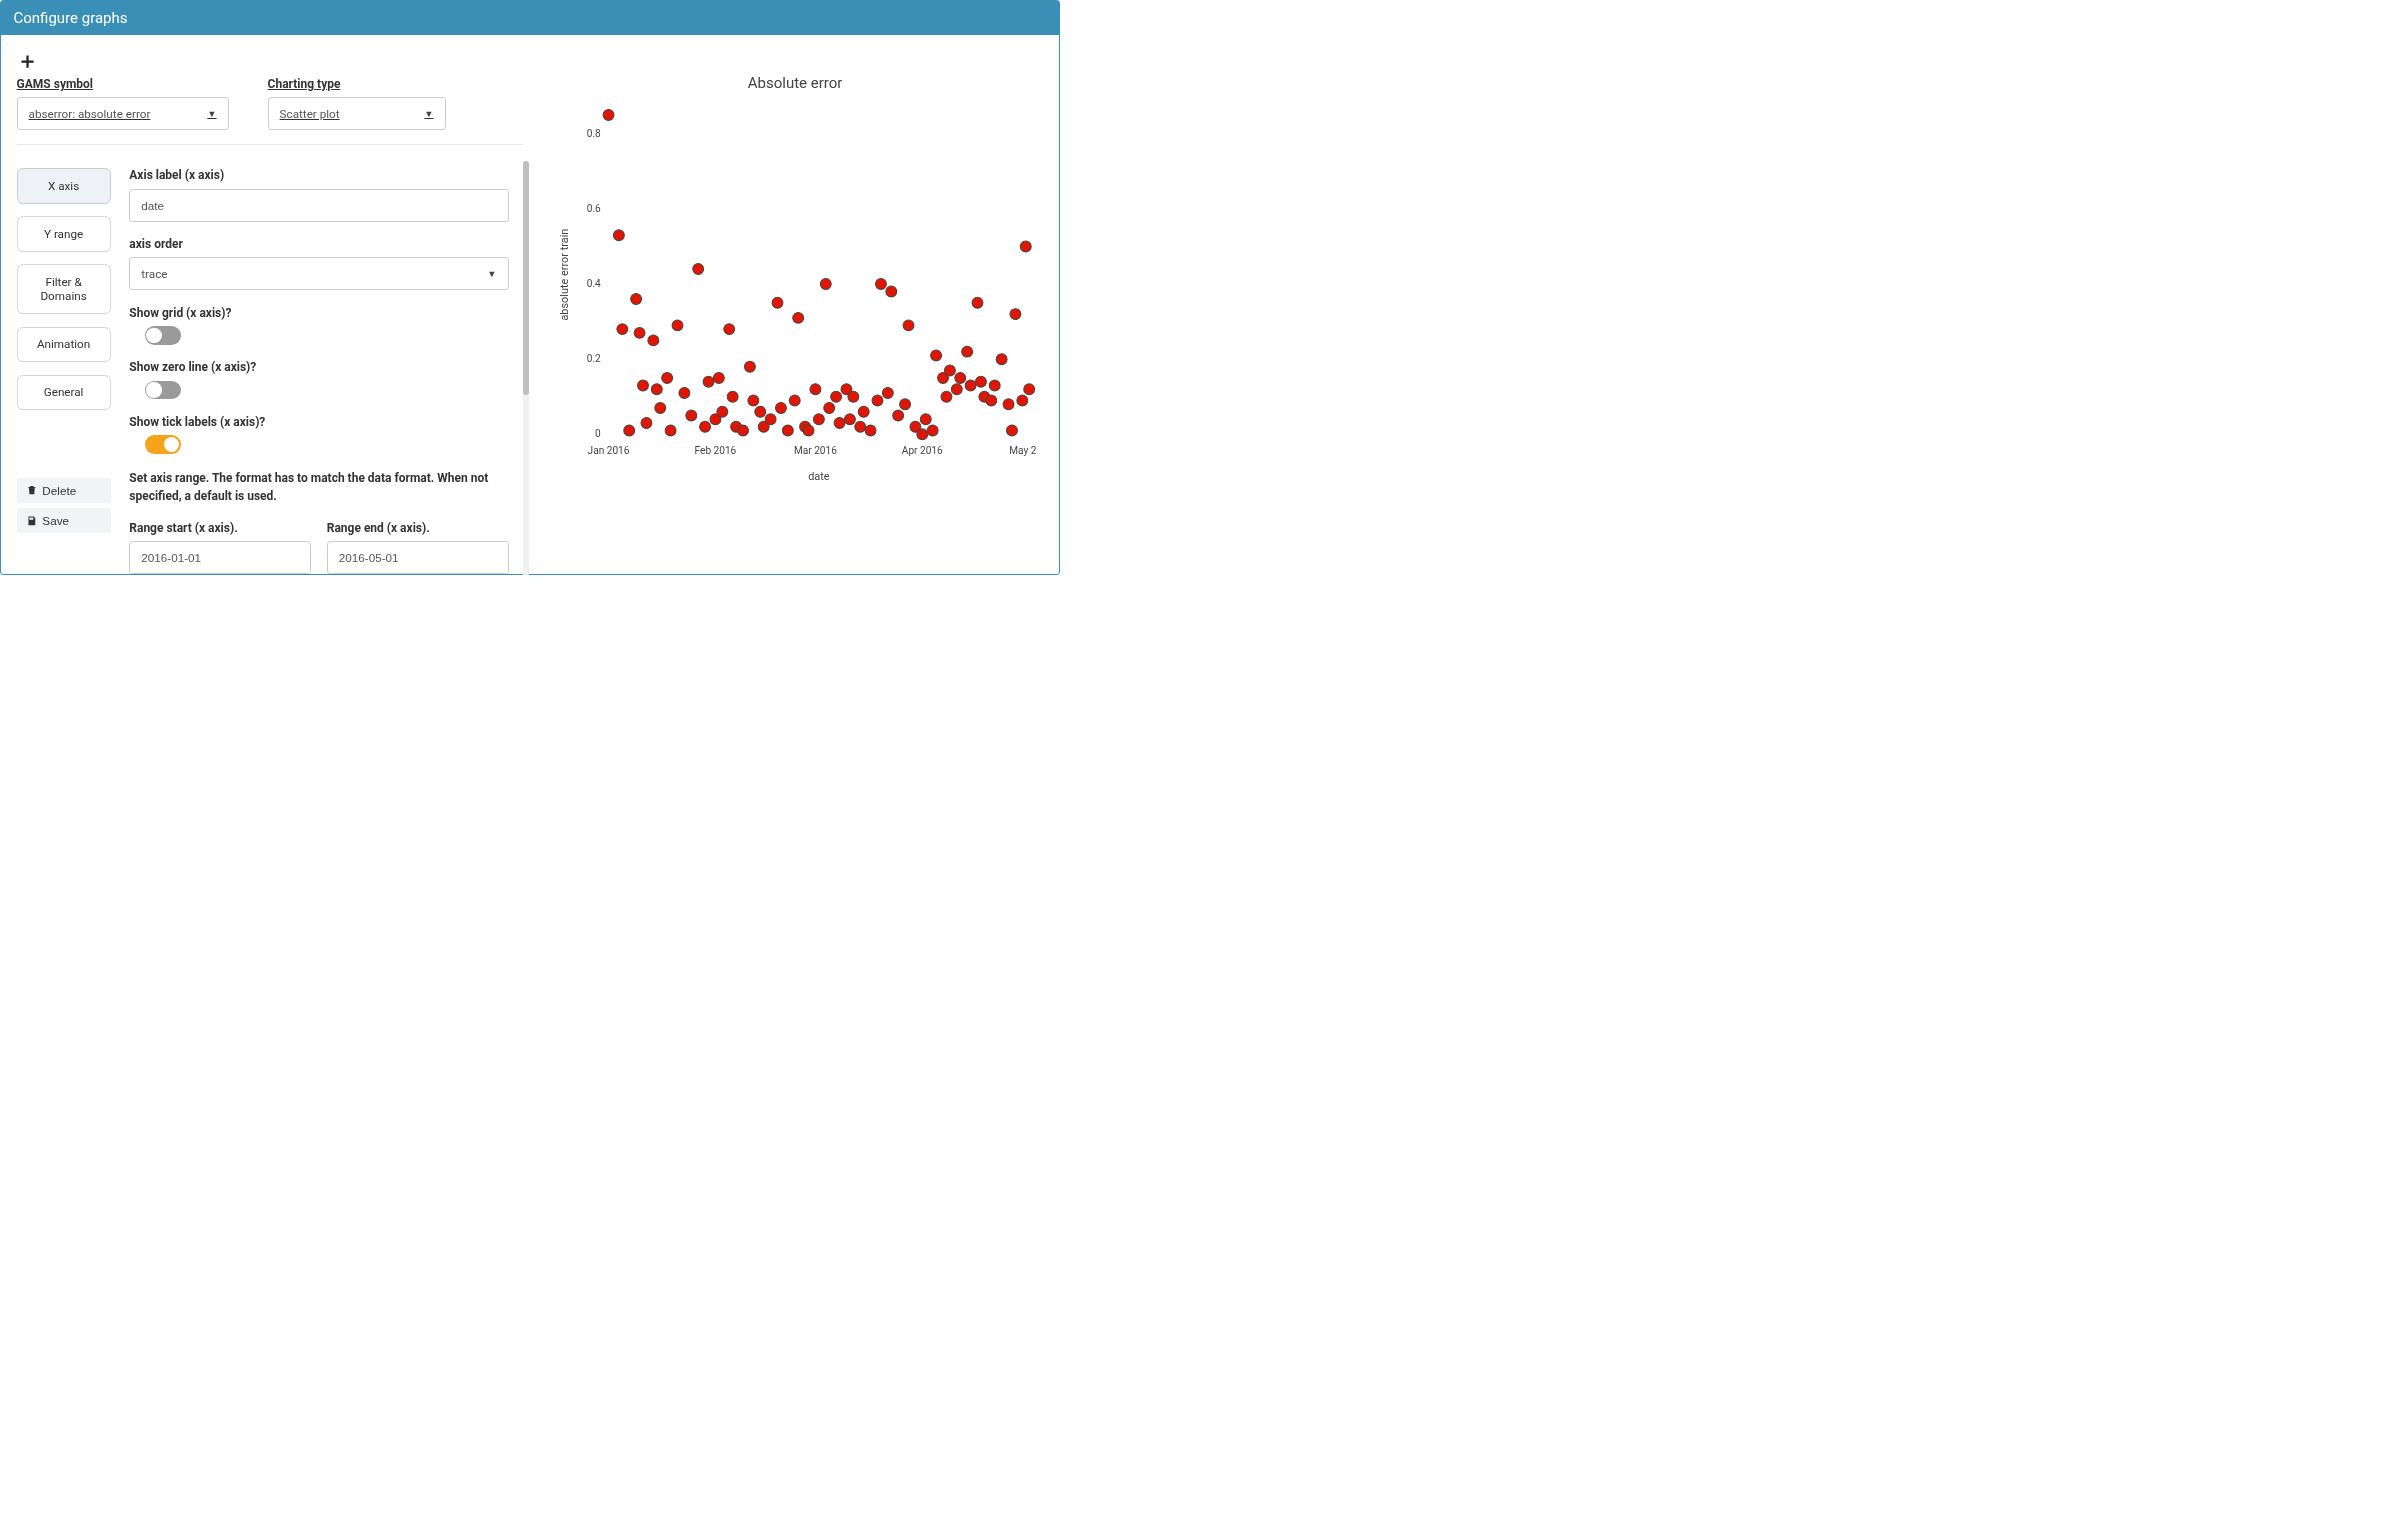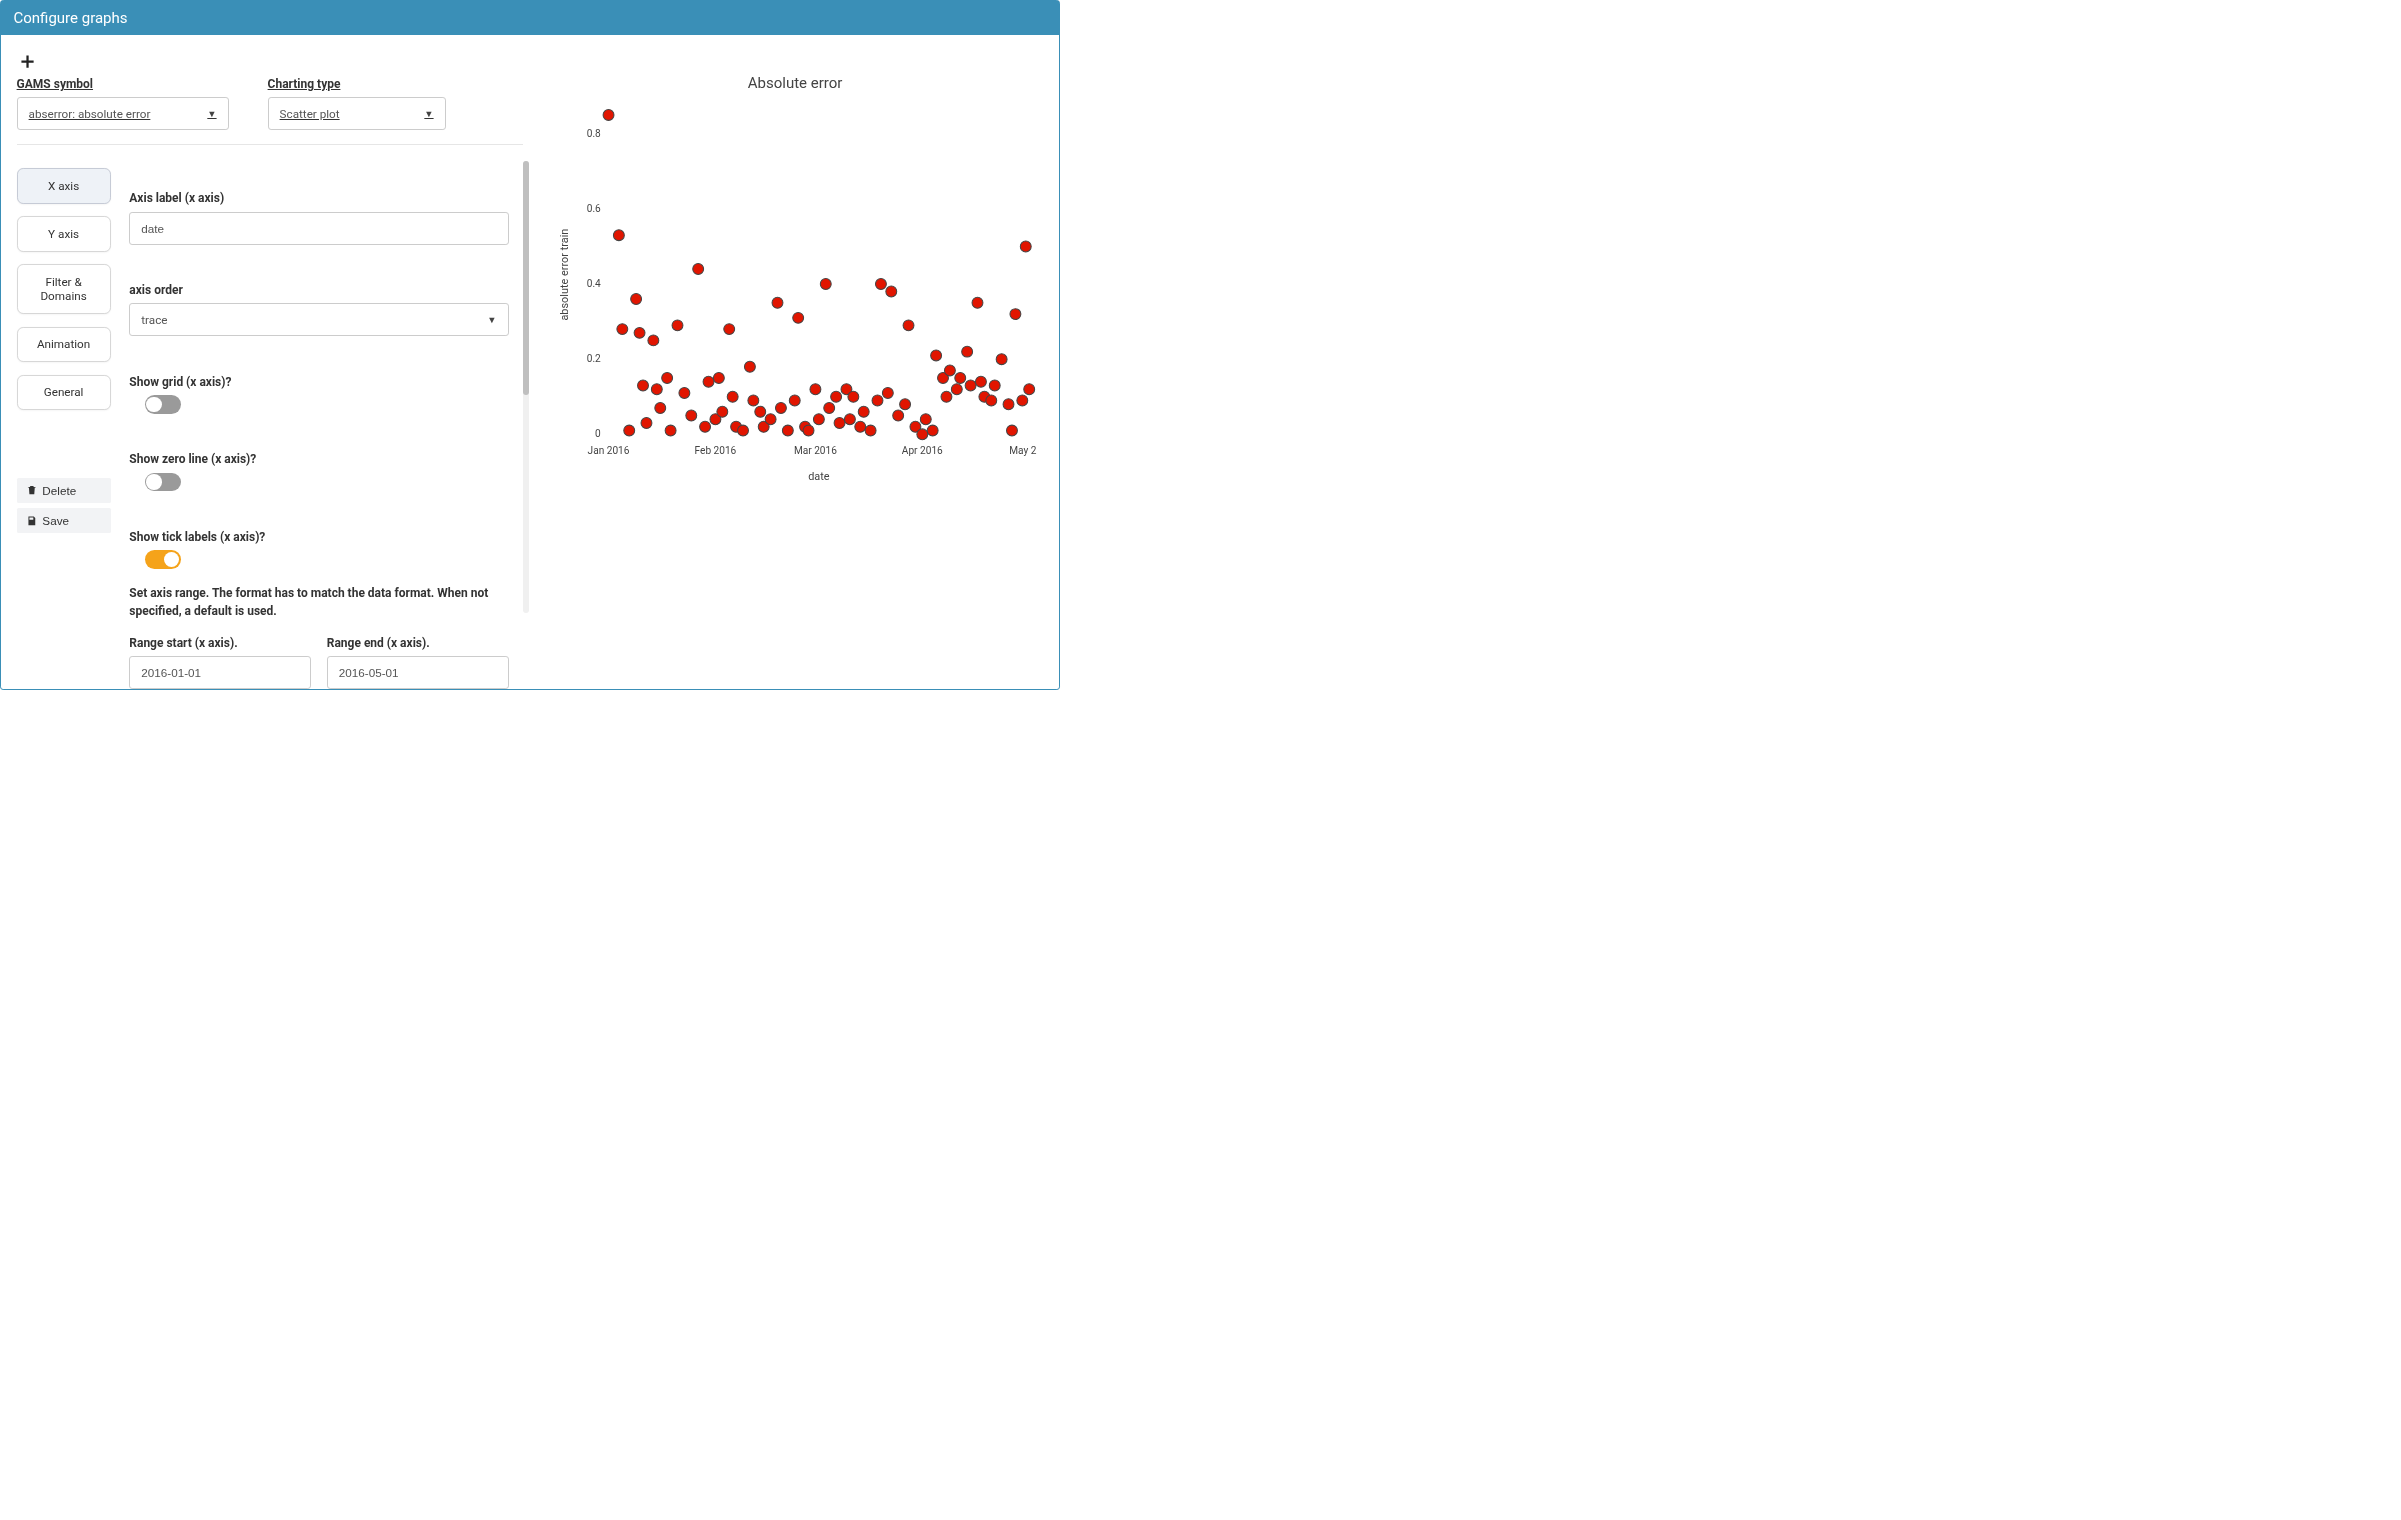--- a/index.html
+++ b/index.html
@@ -137,21 +137,21 @@
   }
   .action-btn svg { width: 11.7px; height: 11.7px; fill: #333; }
   .form-col {
     flex: 1;
     display: flex;
     flex-direction: column;
     gap: 15.6px;
     padding-right: 14px;
   }
   .form-group { display: flex; flex-direction: column; gap: 6.2px; }
-  .form-group .field-label { margin-bottom: 0; margin-top: 23px; }
+  .form-group .field-label { margin-bottom: 0; }
   .full-input { width: 100%; }
   .toggle {
     width: 36px;
     height: 18.7px;
     border-radius: 9.4px;
     position: relative;
     cursor: pointer;
     display: inline-block;
     margin-left: 15.6px;
   }
@@ -251,21 +251,21 @@
 
       <hr class="divider">
 
       <div class="config-area">
 
         <div class="tab-col">
           <div class="tab-btn active">
             <span>X axis</span>
           </div>
           <div class="tab-btn">
-            <span>Y axis</span>
+            <span>Y range</span>
           </div>
           <div class="tab-btn">
             <span>Filter &amp; Domains</span>
           </div>
           <div class="tab-btn">
             <span>Animation</span>
           </div>
           <div class="tab-btn">
             <span>General</span>
           </div>

